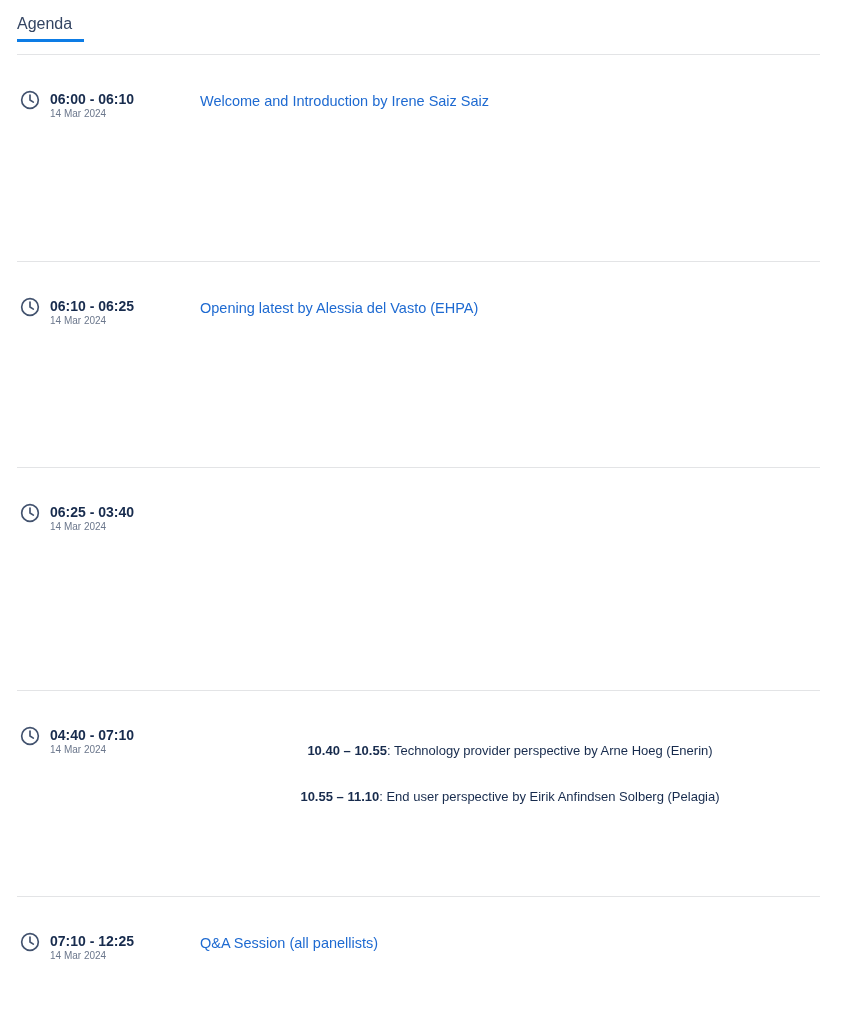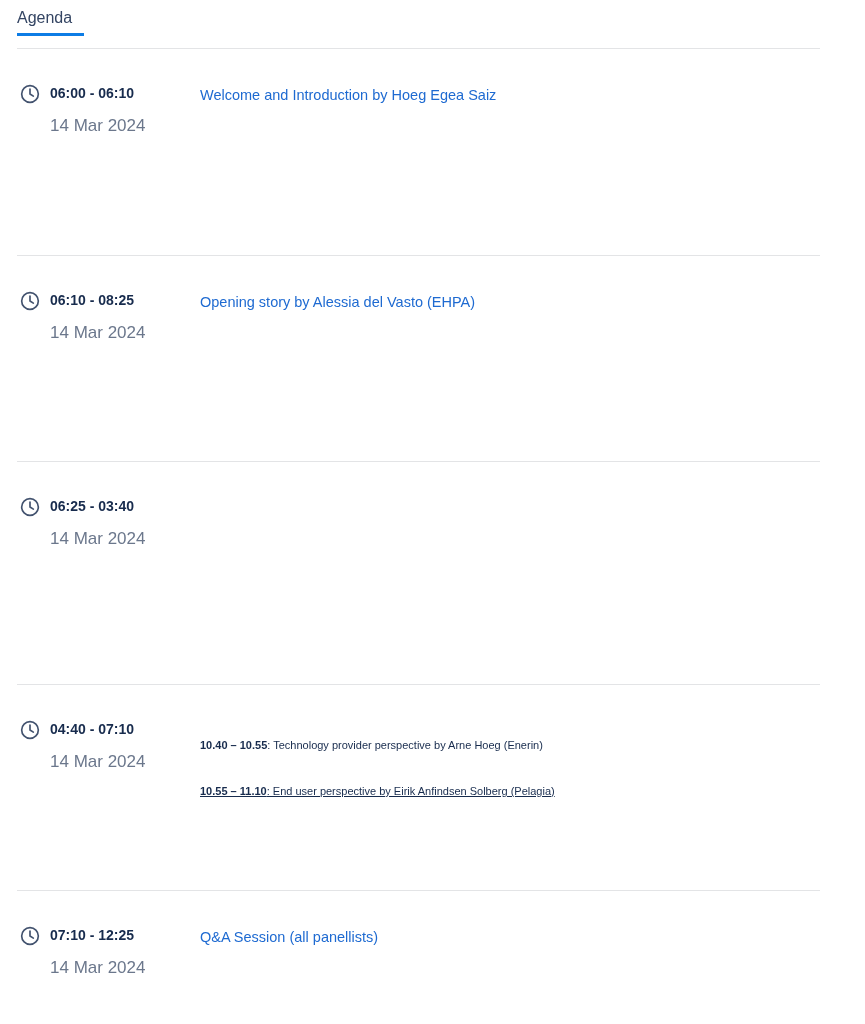--- a/index.html
+++ b/index.html
@@ -8,21 +8,21 @@
     min-height: 1024px;
     background: #ffffff;
     font-family: "Liberation Sans", sans-serif;
     color: var(--time-text, #172b4d);
   }
   .page {
     padding: 0 45px 0 17px;
   }
   
   .tabbar {
-    padding-top: 9px;
+    padding-top: 15px;
   }
   .tab {
     display: inline-block;
     font-size: 16px;
     font-weight: 500;
     color: var(--heading-text, #344563);
     padding: 0 12px 6px 0;
     border-bottom: 3px solid var(--tab-underline, #0d7ce5);
     cursor: pointer;
   }
@@ -52,44 +52,44 @@
   }
   .clock svg { width: 20px; height: 20px; }
   .time {
     font-size: 14px;
     font-weight: 700;
     color: var(--time-text, #172b4d);
     line-height: 17px;
     padding-top: 1px;
   }
   .date {
-    font-size: 17px;
+    font-size: 10px;
     color: var(--date-text, #6b778c);
-    margin-top: 14px;
   }
   .right {
     flex: 1;
     max-width: 620px;
     padding-top: 1px;
   }
   .title {
     font-size: 14.5px;
     line-height: 20px;
     color: var(--link-blue, #1e6ad1);
     text-decoration: none;
     cursor: pointer;
     display: inline-block;
   }
   .detail {
-    font-size: 11px;
+    font-size: 13px;
     line-height: 20px;
     color: var(--time-text, #172b4d);
     margin-top: 14px;
+    text-align: center;
   }
-  .detail + .detail { margin-top: 26px; text-decoration: underline; }
+  .detail + .detail { margin-top: 26px; }
   .detail b { font-weight: 700; }
 </style>
 </head>
 <body>
 
 <div class="page">
   <div class="tabbar">
     <div class="tab">
       <span>Agenda</span>
     </div>
@@ -102,40 +102,40 @@
           <circle cx="12" cy="12" r="10"></circle>
           <path d="M12 6v6l4 2.5"></path>
         </svg>
       </span>
       <div class="when">
         <div class="time">06:00 - 06:10</div>
         <div class="date">14 Mar 2024</div>
       </div>
     </div>
     <div class="right">
-      <a class="title">Welcome and Introduction by Hoeg Egea Saiz</a>
+      <a class="title">Welcome and Introduction by Irene Saiz Saiz</a>
       <div class="details"></div>
     </div>
   </div>
 
   <div class="item">
     <div class="left">
       <span class="clock">
         <svg viewBox="0 0 24 24" fill="none" stroke="#42526e" stroke-width="2" stroke-linecap="round" stroke-linejoin="round">
           <circle cx="12" cy="12" r="10"></circle>
           <path d="M12 6v6l4 2.5"></path>
         </svg>
       </span>
       <div class="when">
-        <div class="time">06:10 - 08:25</div>
+        <div class="time">06:10 - 06:25</div>
         <div class="date">14 Mar 2024</div>
       </div>
     </div>
     <div class="right">
-      <a class="title">Opening story by Alessia del Vasto (EHPA)</a>
+      <a class="title">Opening latest by Alessia del Vasto (EHPA)</a>
       <div class="details"></div>
     </div>
   </div>
 
   <div class="item">
     <div class="left">
       <span class="clock">
         <svg viewBox="0 0 24 24" fill="none" stroke="#42526e" stroke-width="2" stroke-linecap="round" stroke-linejoin="round">
           <circle cx="12" cy="12" r="10"></circle>
           <path d="M12 6v6l4 2.5"></path>

